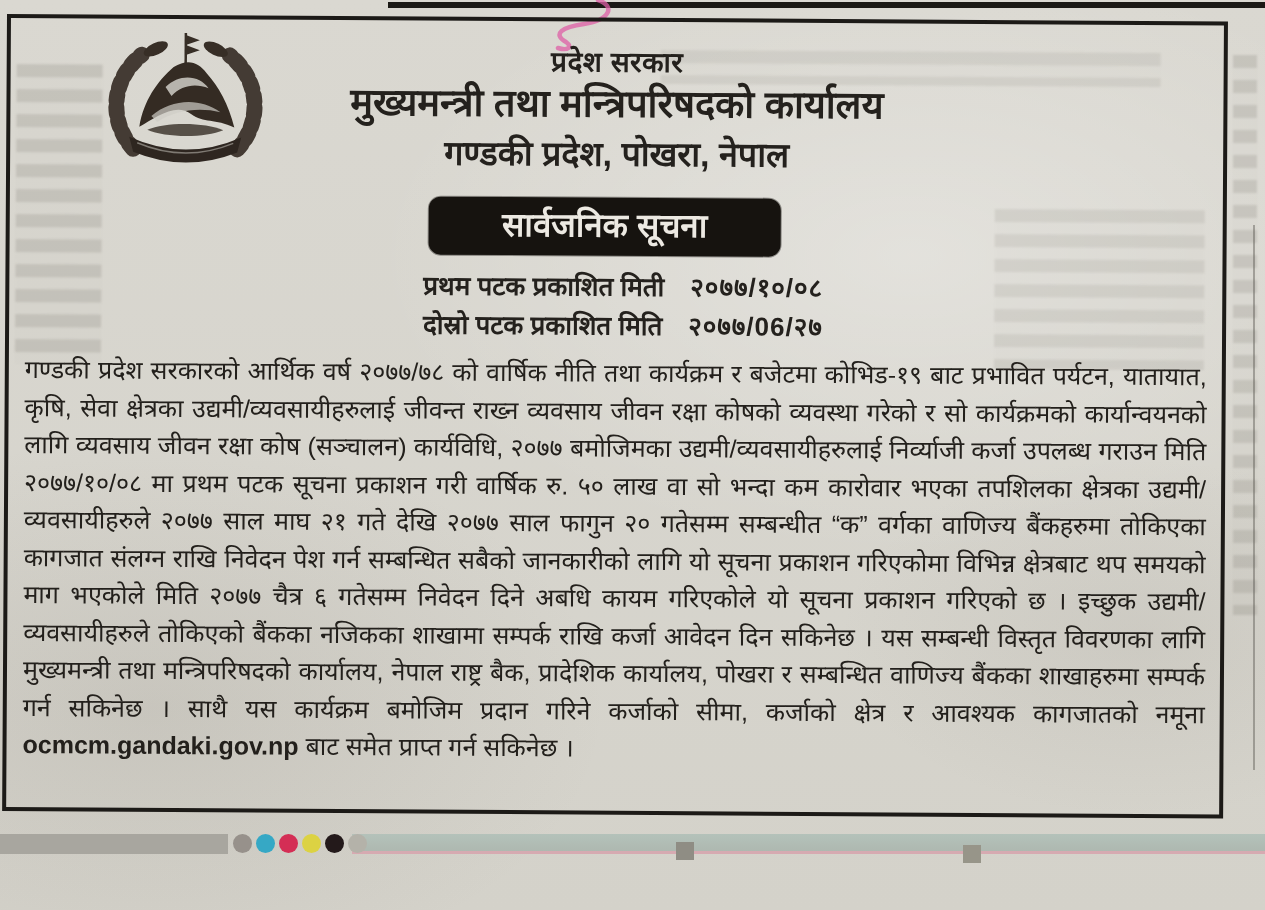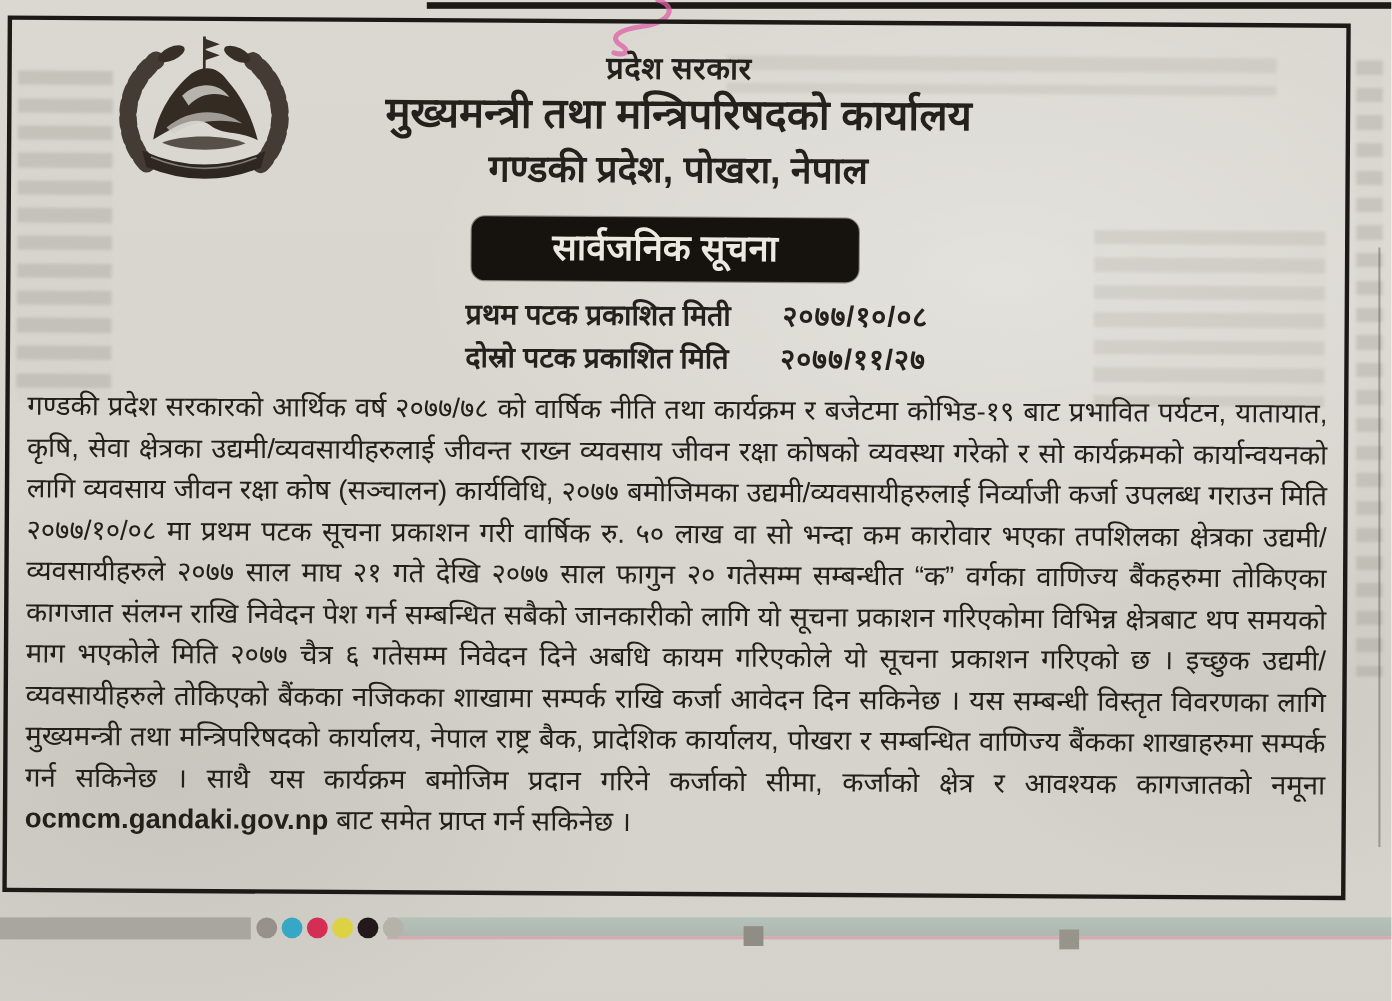--- a/index.html
+++ b/index.html
@@ -50,21 +50,21 @@
     position:absolute; left:419px; top:176px; min-width:352px; height:58px;
     background:#16130f; color:#ece9e2;
     border-radius:12px;
     font-size:33px; font-weight:700; line-height:56px; text-align:center;
     padding:0 24px;
     box-shadow:0 0 0 1px rgba(20,17,14,.4);
   }
 
   .dates{ position:absolute; left:414px; top:246px; font-size:26px; font-weight:700; line-height:39px; }
   .date-row span{ display:inline; }
-  .date-val{ padding-left:26px; letter-spacing:1px;margin-left:21px; }
+  .date-val{ padding-left:26px; letter-spacing:1px; }
 
   .body-text{
     position:absolute; left:16px; top:333px; width:1182px;
     font-size:25px; line-height:37.5px; font-weight:500;
     text-align:justify;
     color:#23201c;
   }
   .body-text .url{ font-weight:600; }
 
   .column-rule{
@@ -121,21 +121,21 @@
   <div class="hdr hdr-office">मुख्यमन्त्री तथा मन्त्रिपरिषदको कार्यालय</div>
   <div class="hdr hdr-loc">गण्डकी प्रदेश, पोखरा, नेपाल</div>
 
   <div class="banner">सार्वजनिक सूचना</div>
 
   <div class="dates">
     <div class="date-row">
       <span>प्रथम पटक प्रकाशित मिती</span><span class="date-val">२०७७/१०/०८</span>
     </div>
     <div class="date-row">
-      <span>दोस्रो पटक प्रकाशित मिति</span><span class="date-val">२०७७/११/२७</span>
+      <span>दोस्रो पटक प्रकाशित मिति</span><span class="date-val">२०७७/06/२७</span>
     </div>
   </div>
 
   <p class="body-text"><span>गण्डकी प्रदेश सरकारको आर्थिक वर्ष २०७७/७८ को वार्षिक नीति तथा कार्यक्रम र बजेटमा कोभिड-१९ बाट प्रभावित पर्यटन, यातायात, कृषि, सेवा क्षेत्रका उद्यमी/व्यवसायीहरुलाई जीवन्त राख्न व्यवसाय जीवन रक्षा कोषको व्यवस्था गरेको र सो कार्यक्रमको कार्यान्वयनको लागि व्यवसाय जीवन रक्षा कोष (सञ्चालन) कार्यविधि, २०७७ बमोजिमका उद्यमी/व्यवसायीहरुलाई निर्व्याजी कर्जा उपलब्ध गराउन मिति २०७७/१०/०८ मा प्रथम पटक सूचना प्रकाशन गरी वार्षिक रु. ५० लाख वा सो भन्दा कम कारोवार भएका तपशिलका क्षेत्रका उद्यमी/व्यवसायीहरुले २०७७ साल माघ २१ गते देखि २०७७ साल फागुन २० गतेसम्म सम्बन्धीत “क” वर्गका वाणिज्य बैंकहरुमा तोकिएका कागजात संलग्न राखि निवेदन पेश गर्न सम्बन्धित सबैको जानकारीको लागि यो सूचना प्रकाशन गरिएकोमा विभिन्न क्षेत्रबाट थप समयको माग भएकोले मिति २०७७ चैत्र ६ गतेसम्म निवेदन दिने अबधि कायम गरिएकोले यो सूचना प्रकाशन गरिएको छ । इच्छुक उद्यमी/व्यवसायीहरुले तोकिएको बैंकका नजिकका शाखामा सम्पर्क राखि कर्जा आवेदन दिन सकिनेछ । यस सम्बन्धी विस्तृत विवरणका लागि मुख्यमन्त्री तथा मन्त्रिपरिषदको कार्यालय, नेपाल राष्ट्र बैक, प्रादेशिक कार्यालय, पोखरा र सम्बन्धित वाणिज्य बैंकका शाखाहरुमा सम्पर्क गर्न सकिनेछ । साथै यस कार्यक्रम बमोजिम प्रदान गरिने कर्जाको सीमा, कर्जाको क्षेत्र र आवश्यक कागजातको नमूना</span>
     <span class="url">ocmcm.gandaki.gov.np</span>
     <span>बाट समेत प्राप्त गर्न सकिनेछ ।</span></p>
 </div>
 
 <div class="bleed" style="left:1233px; top:55px; width:24px; height:560px;"></div>
 <div class="column-rule"></div>

